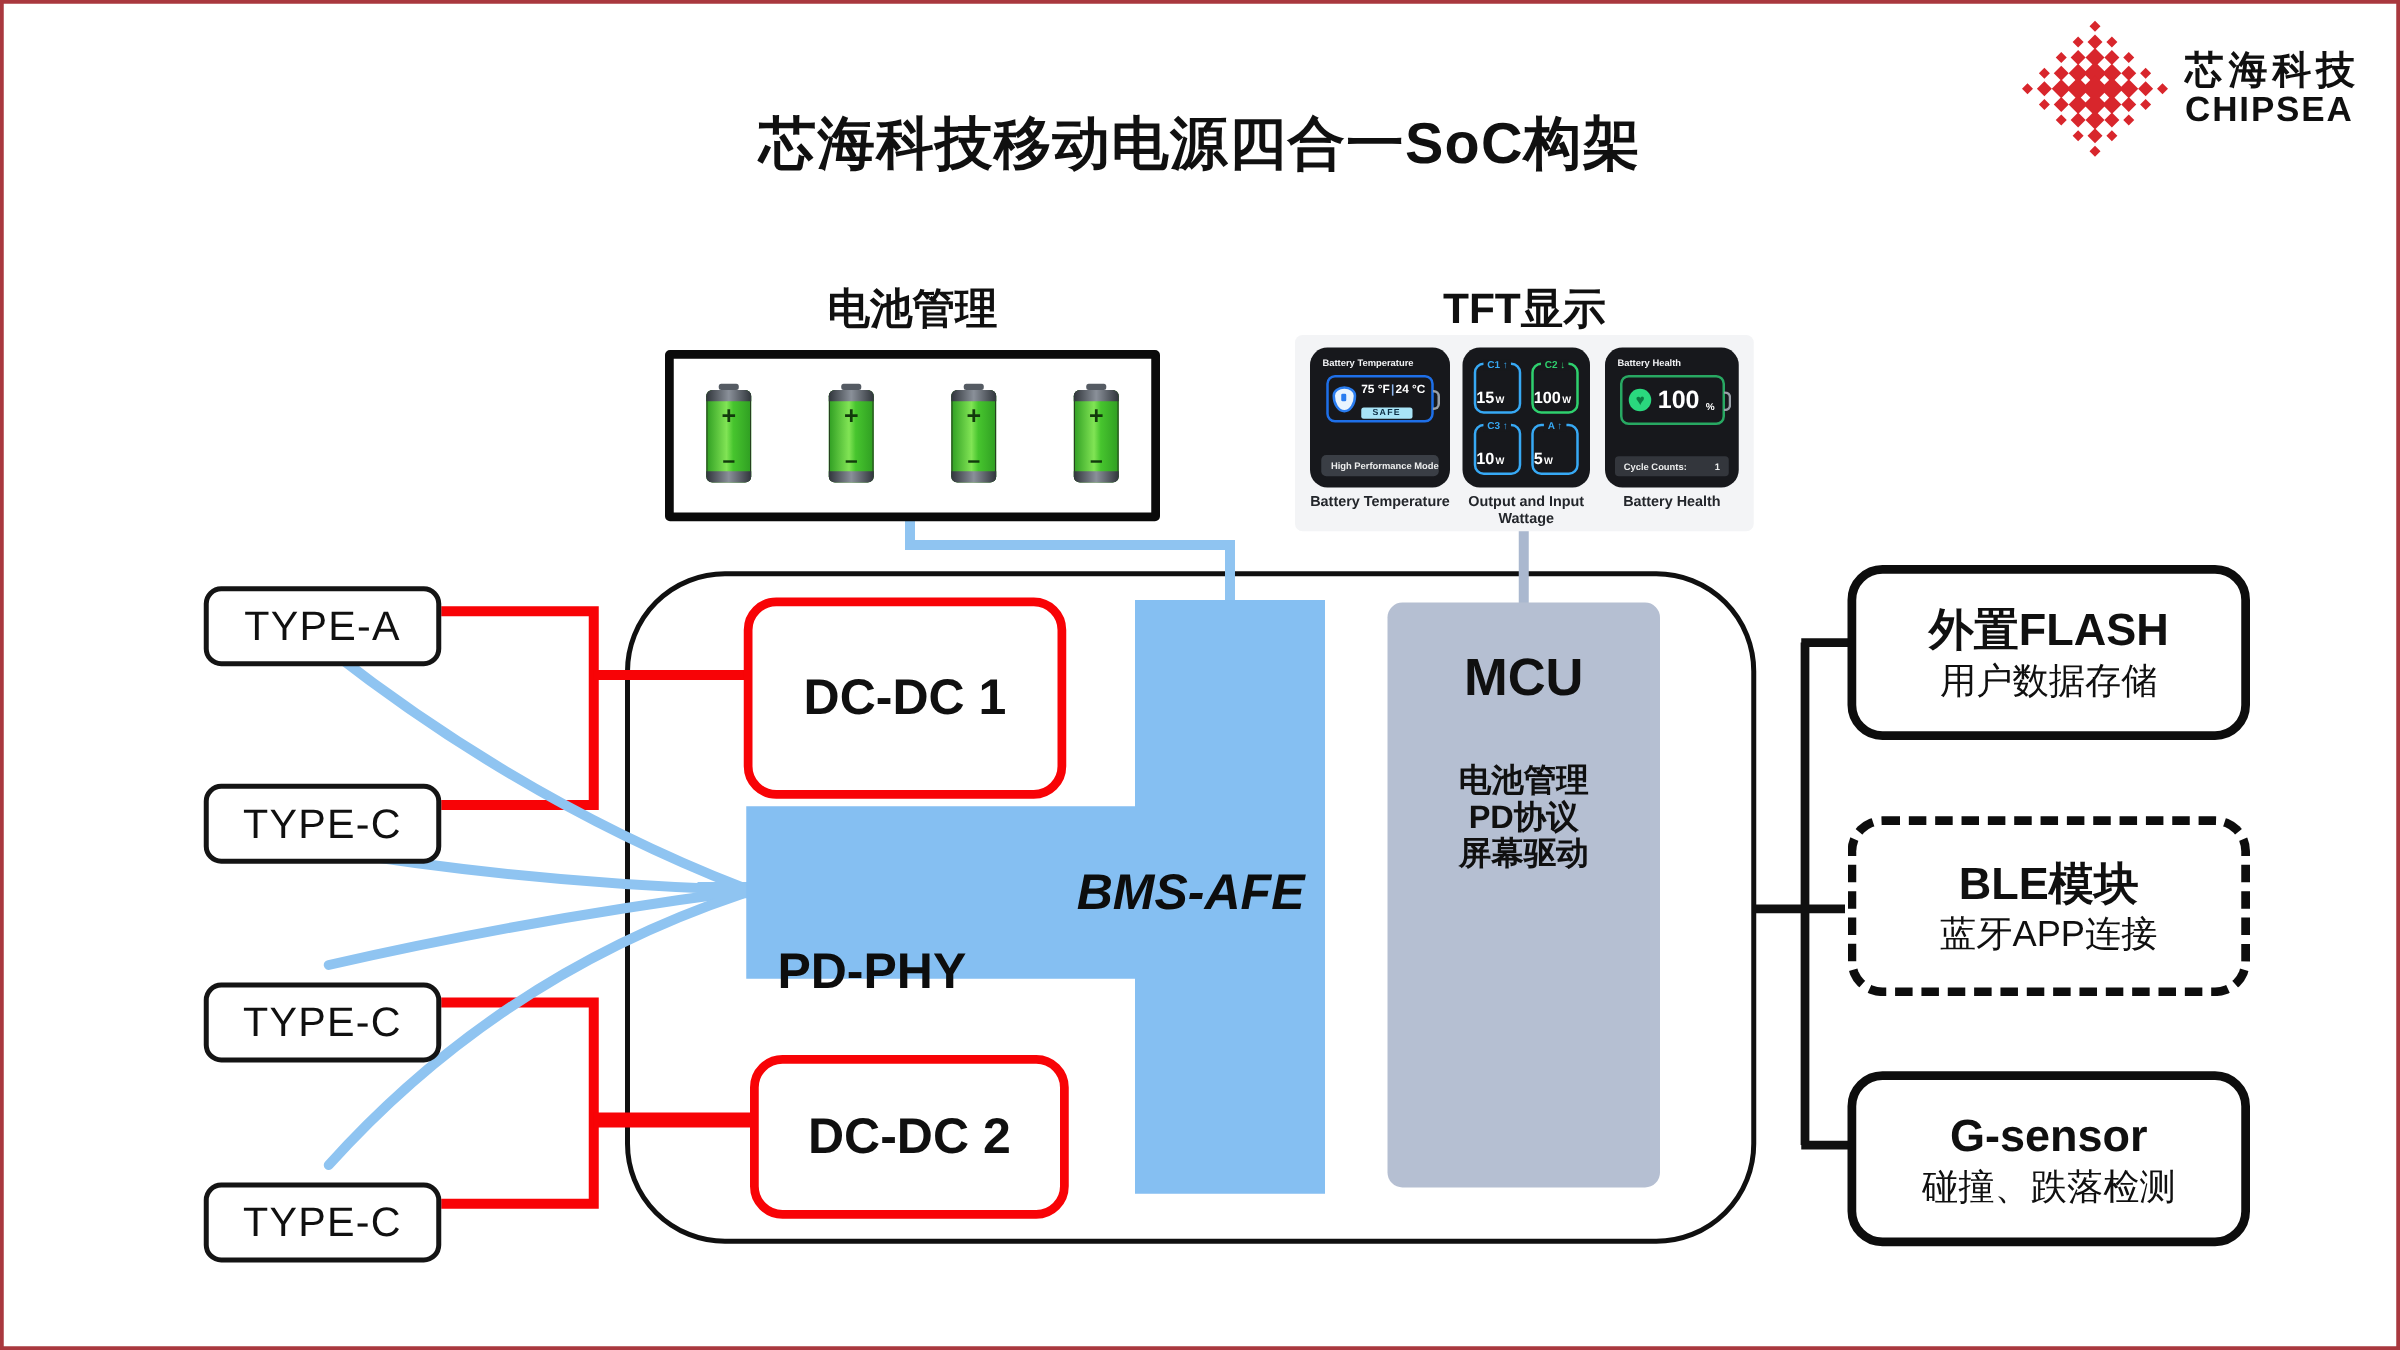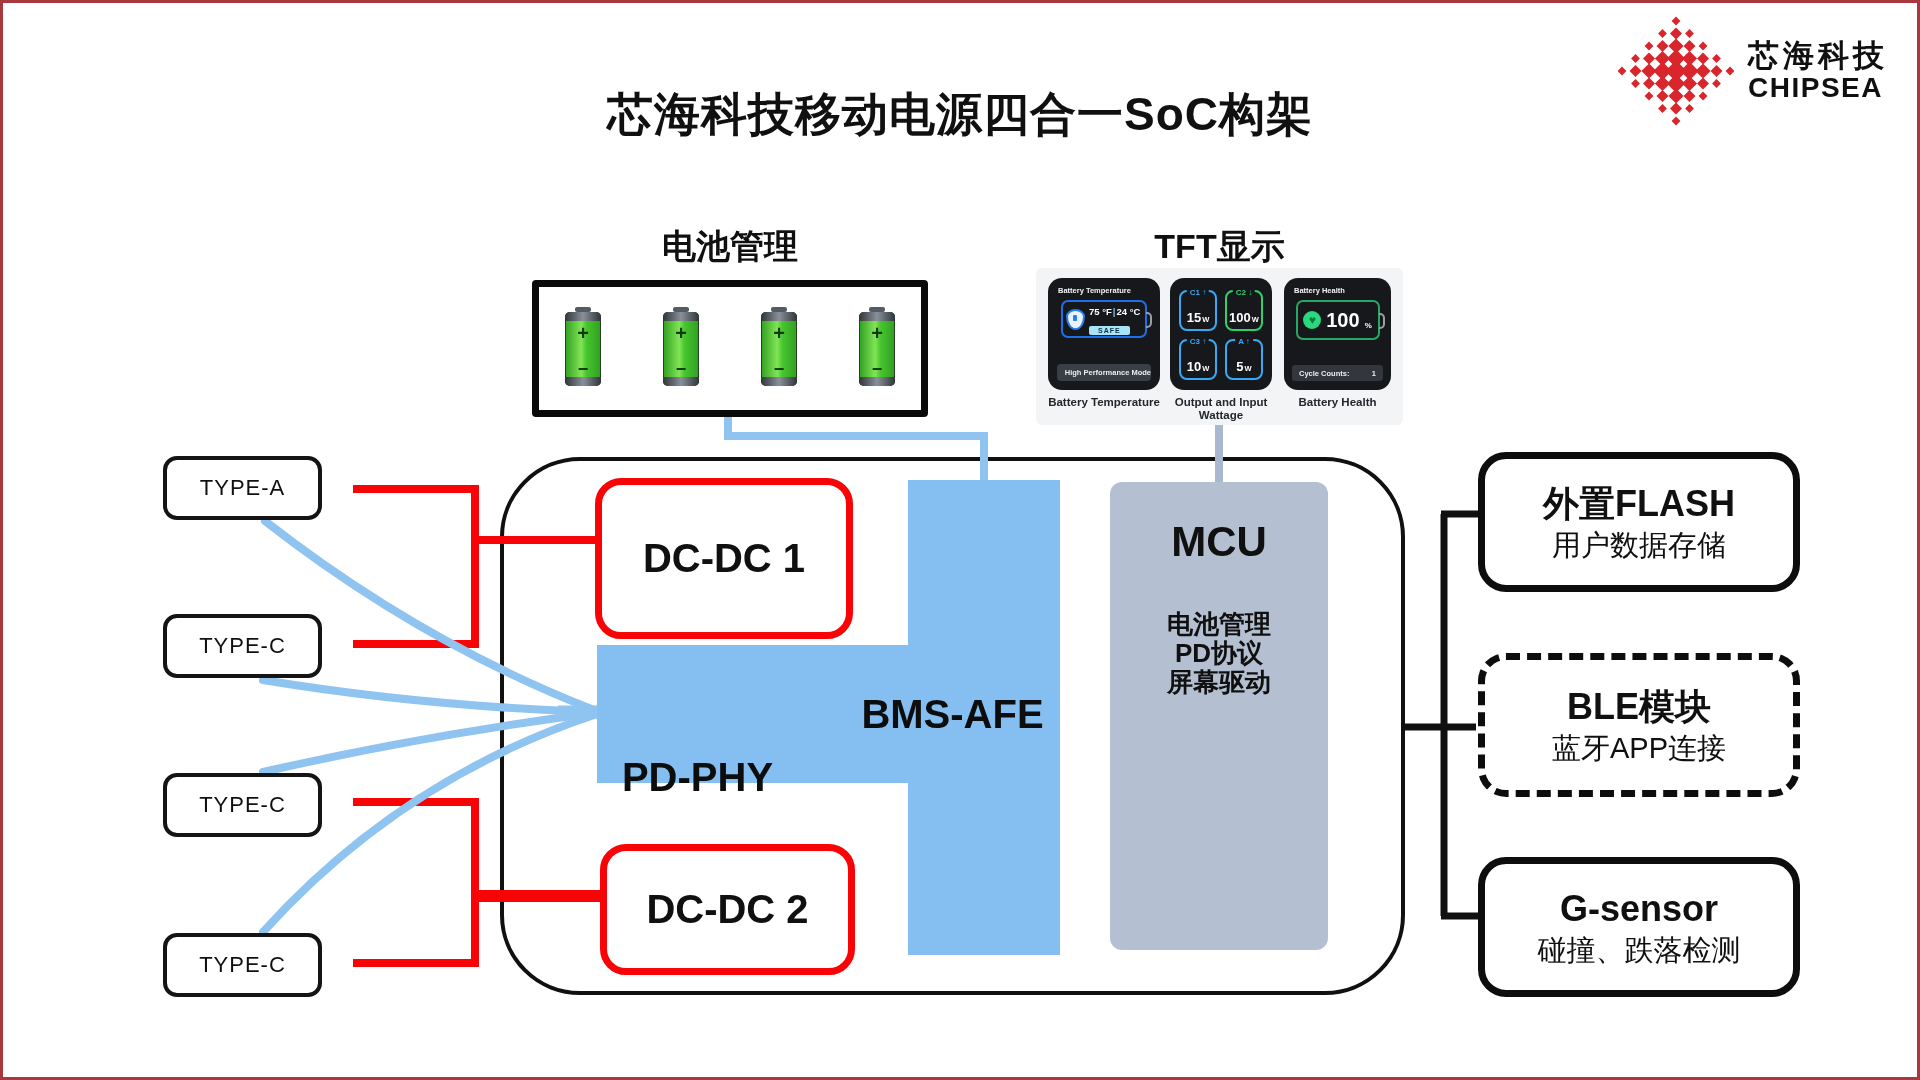--- a/index.html
+++ b/index.html
@@ -59,21 +59,21 @@
   .temp-sep{color:#8fb8ef;padding:0 1px;}
   .safe-pill{display:inline-block;background:#a8e4f7;color:#0d2f45;font-size:7px;font-weight:bold;
              padding:1px 9px;border-radius:2px;margin-top:2px;letter-spacing:1px;}
   .mode-pill{position:absolute;bottom:9px;left:9px;right:9px;background:#3a3e45;border-radius:4px;
              font-size:7.5px;text-align:right;padding:4px 0;font-weight:bold;color:#eceded;}
 
   
   .tiles{position:absolute;left:9px;right:9px;top:12px;bottom:10px;display:grid;
          grid-template-columns:1fr 1fr;grid-template-rows:1fr 1fr;gap:8px;}
   .tile{position:relative;border:2px solid #37a9f5;border-radius:8px;display:flex;align-items:flex-end;
-        justify-content:center;padding-bottom:3px;}
+        padding-bottom:3px;}
   .tile.green{border-color:#2fd06e;}
   .tile-label{position:absolute;top:0;left:50%;transform:translate(-50%,-50%);background:#17181c;
               padding:0 3px;font-size:8px;font-weight:bold;color:#37a9f5;white-space:nowrap;}
   .tile.green .tile-label{color:#2fd06e;}
   .tile-value{font-size:13px;font-weight:bold;line-height:13px;}
   .tile-unit{font-size:7.5px;font-weight:bold;margin-left:1px;}
 
   
   .health-batt{position:relative;margin:5px auto 0;width:84px;height:40px;border:2px solid #28a862;
                border-radius:7px;display:flex;align-items:center;justify-content:center;gap:5px;box-sizing:border-box;}
@@ -94,30 +94,30 @@
 
   
   .blk{position:absolute;display:flex;align-items:center;justify-content:center;z-index:3;}
   .dcdc{background:#fff;border:7px solid #f80306;border-radius:26px;font-size:40px;font-weight:bold;box-sizing:border-box;}
   .dcdc1{left:595px;top:478px;width:258px;height:161px;}
   .dcdc2{left:600px;top:844px;width:255px;height:131px;}
   .pdbar{left:597px;top:645px;width:311px;height:138px;background:#85bff2;}
   .bmsbar{left:908px;top:480px;width:152px;height:475px;background:#85bff2;}
   .blue-label{font-size:40px;font-weight:bold;color:#0d0d0d;z-index:4;}
   .pdphy-label{left:600px;top:645px;width:195px;height:176px;margin-top:44px;}
-  .bms-label{left:830px;top:645px;width:245px;height:138px;}
+  .bms-label{left:830px;top:645px;width:245px;height:138px;font-style:italic;}
   .mcu{left:1110px;top:482px;width:218px;height:468px;background:#b5bfd2;border-radius:12px;
        flex-direction:column;justify-content:flex-start;}
   .mcu-title{margin-top:36px;font-size:42px;font-weight:bold;}
   .mcu-lines{margin-top:44px;font-size:26px;font-weight:bold;line-height:29px;text-align:center;}
 
   
-  .port{position:absolute;left:163px;width:159px;height:64px;background:#fff;border:4px solid #141414;
-        border-radius:14px;display:flex;align-items:center;justify-content:center;font-size:22px;
-        letter-spacing:1px;z-index:3;box-sizing:border-box;}
+  .port{position:absolute;left:163px;width:190px;height:64px;background:#fff;border:4px solid #141414;
+        border-radius:14px;display:flex;align-items:center;justify-content:center;font-size:33px;
+        letter-spacing:1px;z-index:3;box-sizing:border-box;margin-top:13px;}
   .p1{top:456px;} .p2{top:614px;} .p3{top:773px;} .p4{top:933px;}
 
   
   .peri{position:absolute;left:1478px;width:322px;background:#fff;border:7px solid #0d0d0d;
         border-radius:28px;display:flex;flex-direction:column;align-items:center;justify-content:center;
         gap:7px;z-index:3;box-sizing:border-box;text-align:center;}
   .peri-title{font-size:36px;font-weight:bold;line-height:38px;}
   .peri-sub{font-size:29px;font-weight:normal;line-height:30px;}
   .flash{top:452px;height:140px;}
   .ble{top:653px;height:144px;border-style:dashed;}

